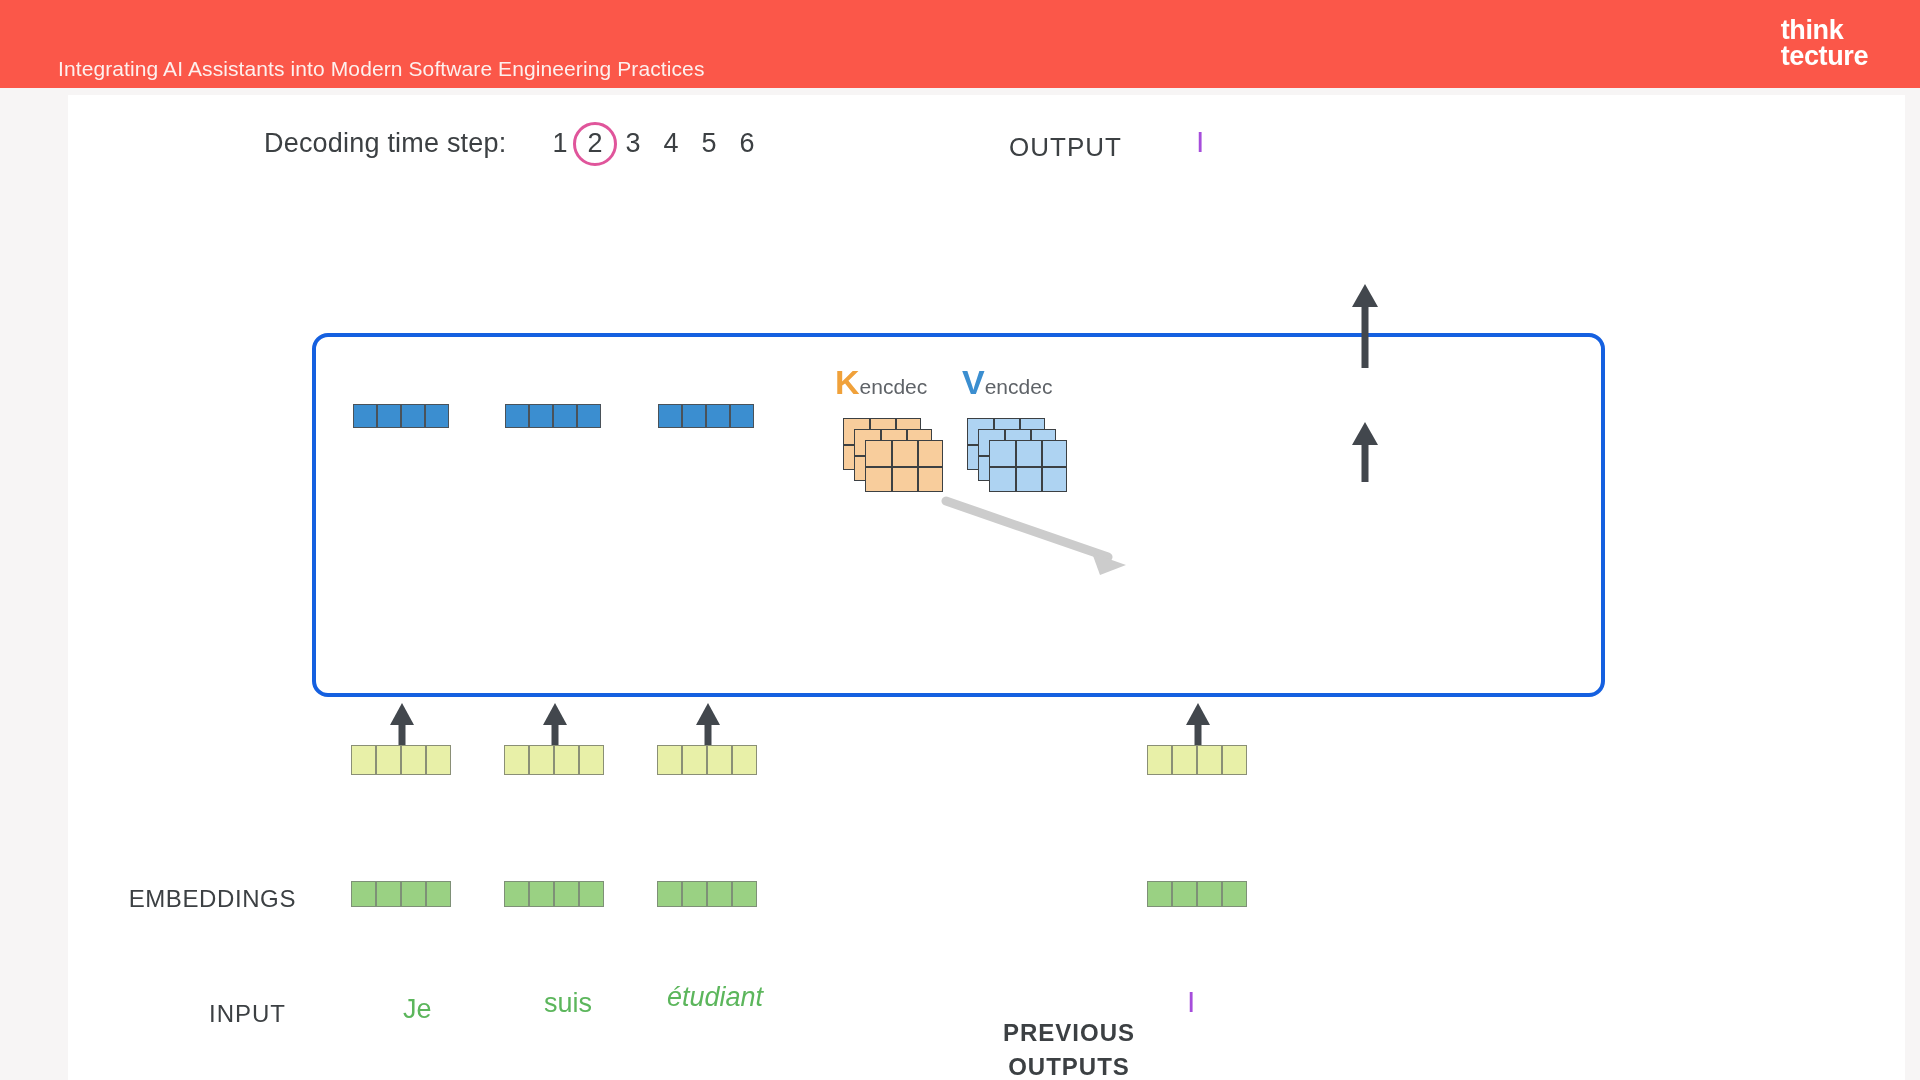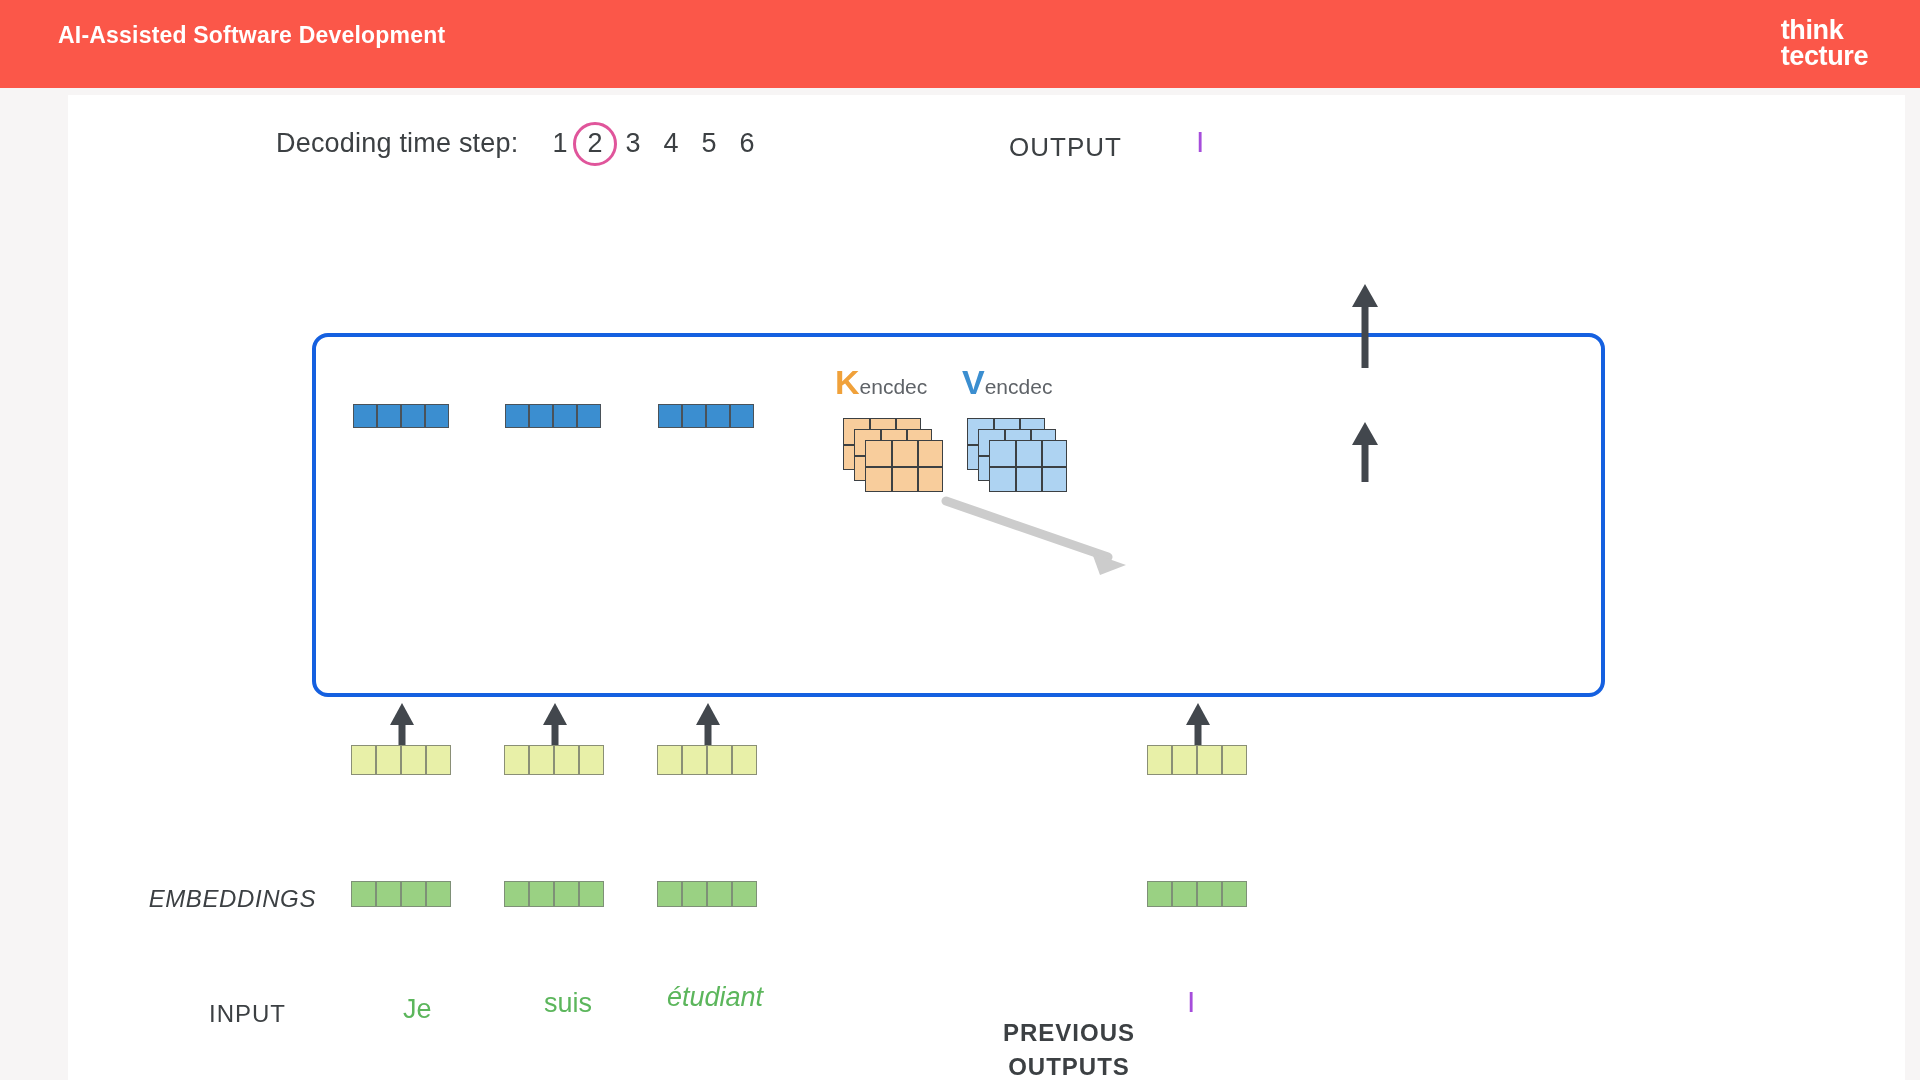--- a/index.html
+++ b/index.html
@@ -36,21 +36,21 @@
   
   .page{
     position:absolute;left:68px;top:95px;width:1837px;height:985px;
     background:#ffffff;
   }
 
   
   .t{position:absolute;color:#3c4043;white-space:nowrap;}
 
   .decoding-label{
-    left:276px;top:128px;font-size:27px;color:#3c4043;letter-spacing:.2px;text-align:center;
+    left:264px;top:128px;font-size:27px;color:#3c4043;letter-spacing:.2px;text-align:center;
   }
   .step{
     position:absolute;top:128px;font-size:27px;color:#3c4043;
     width:30px;text-align:center;
   }
   .step-circle{
     position:absolute;width:44px;height:44px;border-radius:50%;
     border:3.5px solid #e0559b;box-sizing:border-box;
     left:573px;top:122px;
   }
@@ -135,21 +135,21 @@
   .prev-token{
     position:absolute;font-size:30px;color:#a64ddb;font-weight:500;
   }
 </style>
 </head>
 <body>
 
 <div class="slide">
 
   <div class="header">
-    <div class="header-title">AI-Assisted Software Development</div>
+    <div class="header-sub">Integrating AI Assistants into Modern Software Engineering Practices</div>
     <div class="logo">
       <div>think</div>
       <div>tecture</div>
     </div>
   </div>
 
   <div class="page"></div>
 
   <div class="t decoding-label">Decoding time step:</div>
 
@@ -281,21 +281,21 @@
     <div class="cell cell-yellow"></div>
     <div class="cell cell-yellow"></div>
   </div>
   <div class="strip" style="left:1147px;top:745px;">
     <div class="cell cell-yellow"></div>
     <div class="cell cell-yellow"></div>
     <div class="cell cell-yellow"></div>
     <div class="cell cell-yellow"></div>
   </div>
 
-  <div class="lbl-right" style="left:72px;top:884px;width:244px;font-style:italic;">EMBEDDINGS</div>
+  <div class="lbl-right" style="left:52px;top:884px;width:244px;">EMBEDDINGS</div>
 
   <div class="strip" style="left:351px;top:881px;">
     <div class="cell cell-green"></div>
     <div class="cell cell-green"></div>
     <div class="cell cell-green"></div>
     <div class="cell cell-green"></div>
   </div>
   <div class="strip" style="left:504px;top:881px;">
     <div class="cell cell-green"></div>
     <div class="cell cell-green"></div>

